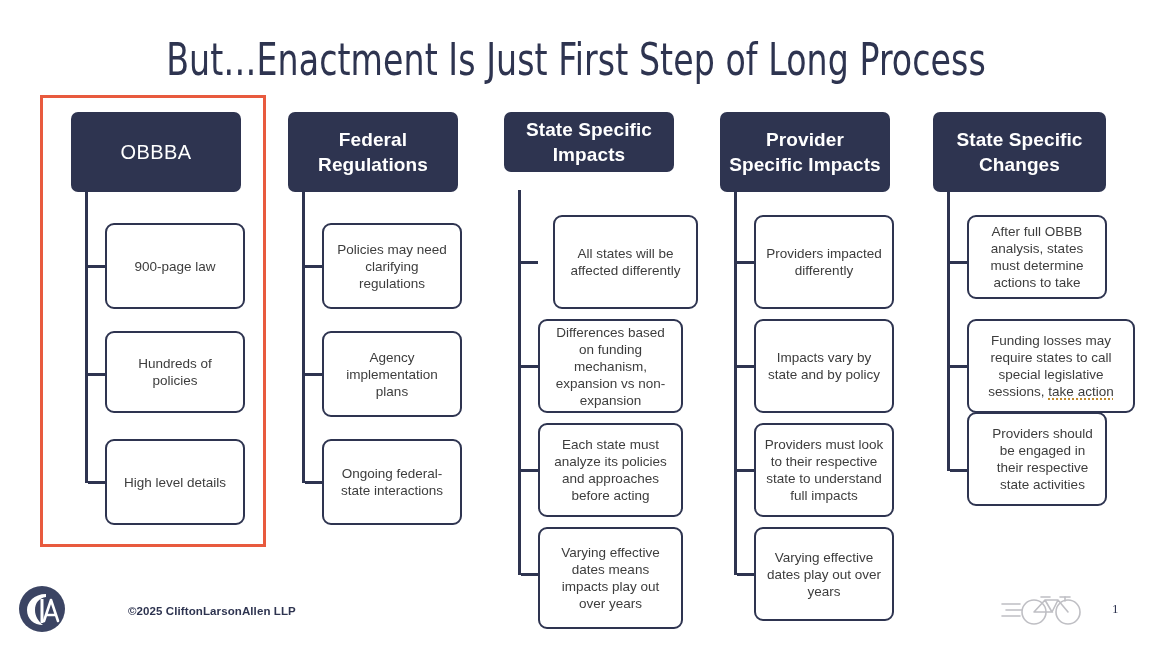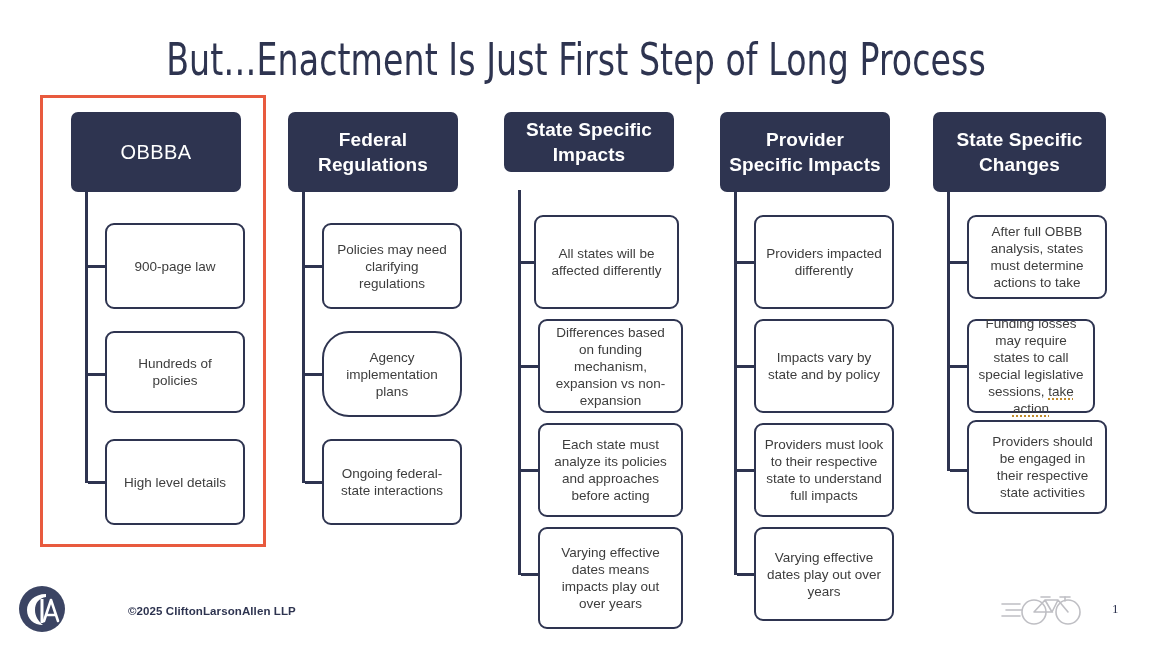--- a/index.html
+++ b/index.html
@@ -98,33 +98,33 @@
         </div>
       </div>
       <div class="column" style="left: 288px;">
         <div class="col-header" style="width: 170px; height: 80px;">Federal Regulations</div>
         <div class="trunk" style="left: 14px; top: 78px; height: 293px;"></div>
         <div class="stub" style="left: 17px; top: 153px; width: 17px;"></div>
         <div class="child-box" style="left: 34px; top: 111px; width: 140px; height: 86px;">
           <span>Policies may need clarifying regulations</span>
         </div>
         <div class="stub" style="left: 17px; top: 261px; width: 17px;"></div>
-        <div class="child-box" style="left: 34px; top: 219px; width: 140px; height: 86px; border-radius: 27px;">
+        <div class="child-box" style="left: 34px; top: 219px; width: 140px; height: 86px;">
           <span>Agency implementation plans</span>
         </div>
         <div class="stub" style="left: 17px; top: 369px; width: 17px;"></div>
         <div class="child-box" style="left: 34px; top: 327px; width: 140px; height: 86px;">
           <span>Ongoing federal-state interactions</span>
         </div>
       </div>
       <div class="column" style="left: 504px;">
         <div class="col-header" style="width: 170px; height: 60px;">State Specific Impacts</div>
         <div class="trunk" style="left: 14px; top: 78px; height: 385px;"></div>
         <div class="stub" style="left: 17px; top: 149px; width: 17px;"></div>
-        <div class="child-box" style="left: 30px; top: 103px; width: 145px; height: 94px; text-align: center;">
+        <div class="child-box" style="left: 49px; top: 103px; width: 145px; height: 94px; text-align: center;">
           <span>All states will be affected differently</span>
         </div>
         <div class="stub" style="left: 17px; top: 253px; width: 17px;"></div>
         <div class="child-box" style="left: 34px; top: 207px; width: 145px; height: 94px;">
           <span>Differences based on funding mechanism, expansion vs non-expansion</span>
         </div>
         <div class="stub" style="left: 17px; top: 357px; width: 17px;"></div>
         <div class="child-box" style="left: 34px; top: 311px; width: 145px; height: 94px;">
           <span>Each state must analyze its policies and approaches before acting</span>
         </div>
@@ -154,25 +154,25 @@
         </div>
       </div>
       <div class="column" style="left: 933px;">
         <div class="col-header" style="width: 173px; height: 80px;">State Specific Changes</div>
         <div class="trunk" style="left: 14px; top: 78px; height: 281px;"></div>
         <div class="stub" style="left: 17px; top: 149px; width: 17px;"></div>
         <div class="child-box" style="left: 34px; top: 103px; width: 140px; height: 84px;">
           <span>After full OBBB analysis, states must determine actions to take</span>
         </div>
         <div class="stub" style="left: 17px; top: 253px; width: 17px;"></div>
-        <div class="child-box" style="left: 34px; top: 207px; width: 128px; height: 94px;">
+        <div class="child-box" style="left: 34px; top: 207px; width: 168px; height: 94px;">
           <span>Funding losses may require states to call special legislative sessions, <span class="spell">take action</span></span>
         </div>
         <div class="stub" style="left: 17px; top: 357px; width: 17px;"></div>
-        <div class="child-box" style="left: 34px; top: 308px; width: 140px; height: 94px; padding-left: 18px;">
+        <div class="child-box" style="left: 34px; top: 300px; width: 140px; height: 94px; padding-left: 18px;">
           <span>Providers should be engaged in their respective state activities</span>
         </div>
       </div>
     </div>
 
   <div class="logo">
     <svg width="48" height="48" viewBox="0 0 48 48" aria-hidden="true">
       <circle cx="24" cy="24" r="23" fill="#3B4463"></circle>
       <path d="M28 9 C16 9 9 17 9 25 C9 34 16 40 25 40 C20 36 17 31 17 25 C17 18 21 13 28 12 Z" fill="#ffffff"></path>
       <path d="M24 14 L24 38" stroke="#ffffff" stroke-width="3" fill="none"></path>

